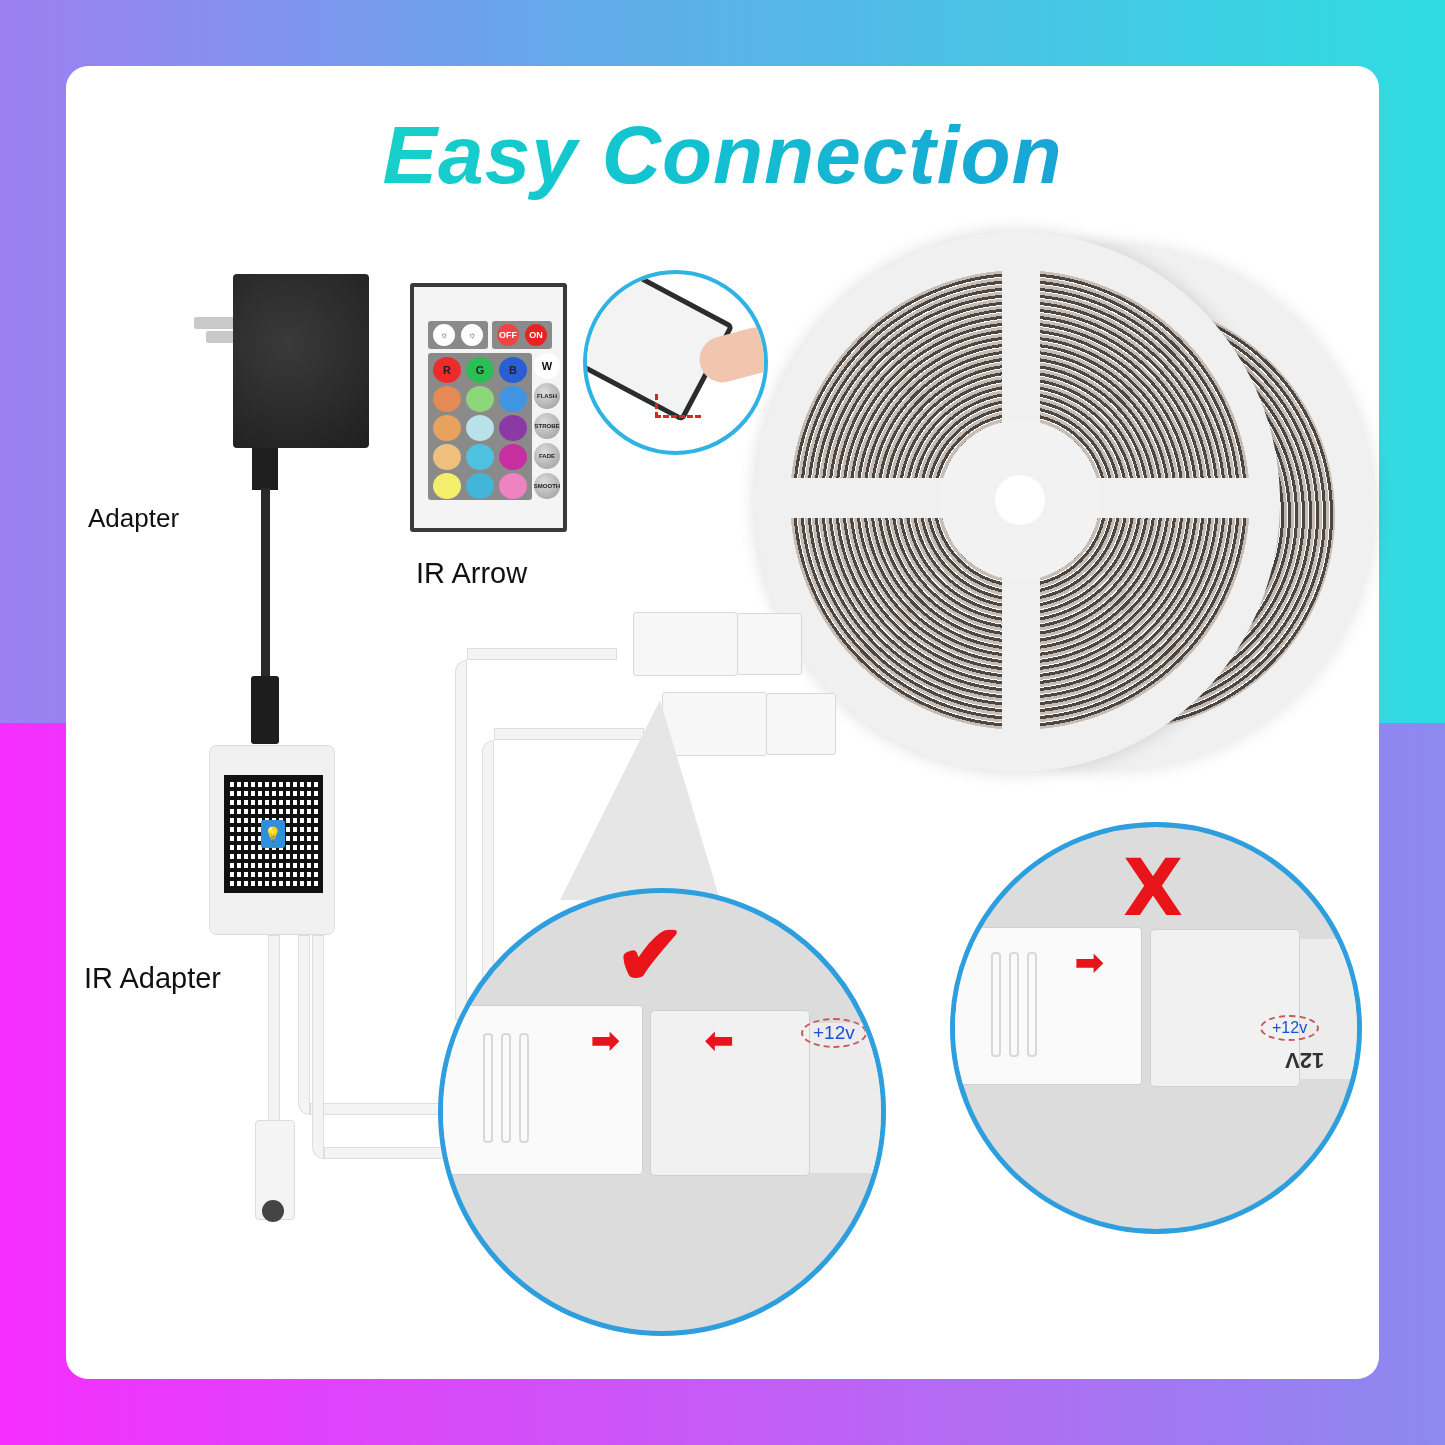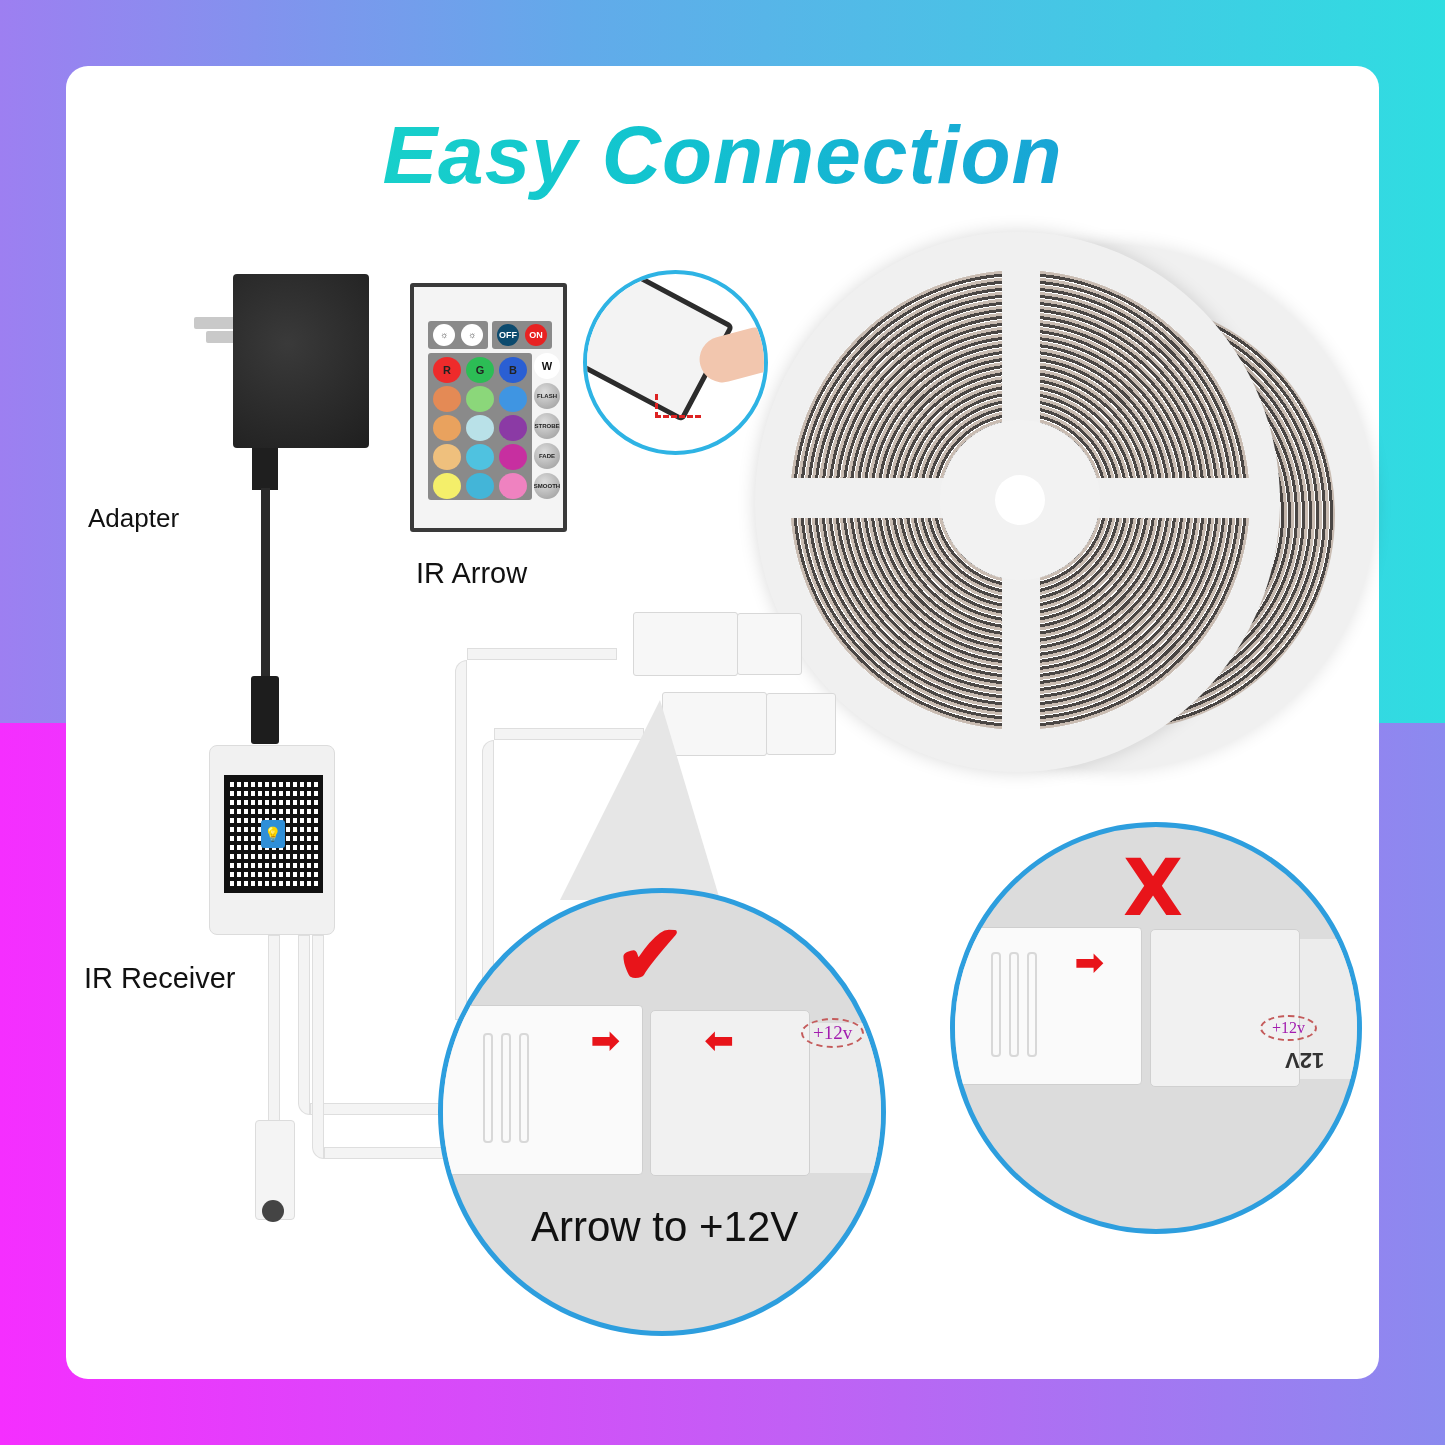--- a/index.html
+++ b/index.html
@@ -118,23 +118,22 @@
   
   .detail-circle {
     position: absolute; border-radius: 50%; border: 5px solid #2d9ede; background: #dcdcdc; overflow: hidden;
   }
   .dc-plug { position: absolute; background: #fafafa; border: 1px solid #cfcfcf; border-radius: 4px; }
   .dc-ribs { position: absolute; width: 10px; border: 2px solid #d8d8d8; border-radius: 4px; }
   .dc-sleeve { position: absolute; background: #f1f1f1; border: 1px solid #d0d0d0; border-radius: 5px; }
   .dc-strip { position: absolute; background: #ececec; }
   .red-arrow { position: absolute; color: #e8141a; font-size: 34px; font-weight: bold; line-height: 1; }
   .voltage-tag {
-    position: absolute; font-size: 19px; color: #a21caf; border: 2px dashed #c45a5a; border-radius: 50%;
+    position: absolute; font-size: 19px; color: #1d4ed8; border: 2px dashed #c45a5a; border-radius: 50%;
     padding: 2px 10px;
-    font-family: Liberation Serif, serif;
   }
   .check-mark { position: absolute; color: #e8141a; font-size: 84px; font-weight: bold; line-height: 1; }
   .x-mark { position: absolute; color: #e8141a; font-size: 78px; font-weight: bold; line-height: 1; font-family: "DejaVu Sans", sans-serif; }
   .dc-caption { position: absolute; font-size: 42px; color: #111; font-weight: normal; }
   .flipped { position: absolute; font-size: 22px; color: #333; font-weight: bold; transform: rotate(180deg); }
 </style>
 </head>
 <body>
 
 <div class="bg-top"></div>
@@ -154,21 +153,21 @@
 </div>
 <div class="label" style="left:88px; top:503px;">Adapter</div>
 
 <div class="remote">
   <div class="remote-toprow">
     <div class="remote-group">
       <div class="btn" style="background:#fff;color:#333;">☼</div>
       <div class="btn" style="background:#fff;color:#333;">☼</div>
     </div>
     <div class="remote-group">
-      <div class="btn" style="background:#0c4a6e;">OFF</div>
+      <div class="btn" style="background:#ef4444;">OFF</div>
       <div class="btn" style="background:#e82222;">ON</div>
     </div>
   </div>
   <div class="remote-grid">
     <div class="btn" style="background:#ee2b2b;color:#222;">R</div>
     <div class="btn" style="background:#2cbd55;color:#222;">G</div>
     <div class="btn" style="background:#2a5fd3;color:#222;">B</div>
     <div class="btn" style="background:#e48a55;"></div>
     <div class="btn" style="background:#8bd77a;"></div>
     <div class="btn" style="background:#3f95e2;"></div>
@@ -210,21 +209,21 @@
 </div>
 
 <div class="connector" style="left:633px; top:612px; width:105px; height:64px;"></div>
 <div class="connector" style="left:737px; top:613px; width:65px; height:62px;"></div>
 <div class="connector" style="left:662px; top:692px; width:105px; height:64px;"></div>
 <div class="connector" style="left:766px; top:693px; width:70px; height:62px;"></div>
 
 <div class="receiver"></div>
 <div class="qr"></div>
 <div class="qr-logo">💡</div>
-<div class="label small" style="left:84px; top:962px;">IR Receiver</div>
+<div class="label small" style="left:84px; top:962px;">IR Adapter</div>
 
 <div class="white-cable" style="left:268px; top:935px; width:12px; height:190px;"></div>
 <div class="white-cable" style="left:298px; top:935px; width:12px; height:180px; border-radius:0 0 0 30px;"></div>
 <div class="white-cable" style="left:310px; top:1103px; width:140px; height:12px;"></div>
 <div class="white-cable" style="left:312px; top:935px; width:12px; height:224px; border-radius:0 0 0 30px;"></div>
 <div class="white-cable" style="left:324px; top:1147px; width:126px; height:12px;"></div>
 <div class="white-cable" style="left:455px; top:660px; width:12px; height:360px; border-radius:30px 0 0 0;"></div>
 <div class="white-cable" style="left:467px; top:648px; width:150px; height:12px;"></div>
 <div class="white-cable" style="left:482px; top:740px; width:12px; height:280px; border-radius:30px 0 0 0;"></div>
 <div class="white-cable" style="left:494px; top:728px; width:150px; height:12px;"></div>
@@ -237,21 +236,20 @@
   <div class="dc-plug" style="left:-5px; top:112px; width:205px; height:170px;"></div>
   <div class="dc-ribs" style="left:40px; top:140px; height:110px;"></div>
   <div class="dc-ribs" style="left:58px; top:140px; height:110px;"></div>
   <div class="dc-ribs" style="left:76px; top:140px; height:110px;"></div>
   <div class="dc-sleeve" style="left:207px; top:117px; width:160px; height:166px;"></div>
   <div class="dc-strip" style="left:367px; top:130px; width:90px; height:150px;"></div>
   <div class="red-arrow" style="left:148px; top:130px;">➡</div>
   <div class="red-arrow" style="left:262px; top:130px;">⬅</div>
   <div class="voltage-tag" style="left:358px; top:125px;">+12v</div>
   <div class="check-mark" style="left:172px; top:20px;">✔</div>
-  <div class="dc-caption" style="left:88px; top:310px;">Arrow to +12V</div>
 </div>
 
 <div class="detail-circle" style="left:950px; top:822px; width:412px; height:412px;">
   <div class="dc-plug" style="left:-5px; top:100px; width:192px; height:158px;"></div>
   <div class="dc-ribs" style="left:36px; top:125px; height:105px;"></div>
   <div class="dc-ribs" style="left:54px; top:125px; height:105px;"></div>
   <div class="dc-ribs" style="left:72px; top:125px; height:105px;"></div>
   <div class="dc-sleeve" style="left:195px; top:102px; width:150px; height:158px;"></div>
   <div class="dc-strip" style="left:345px; top:112px; width:70px; height:140px;"></div>
   <div class="red-arrow" style="left:120px; top:118px;">➡</div>

